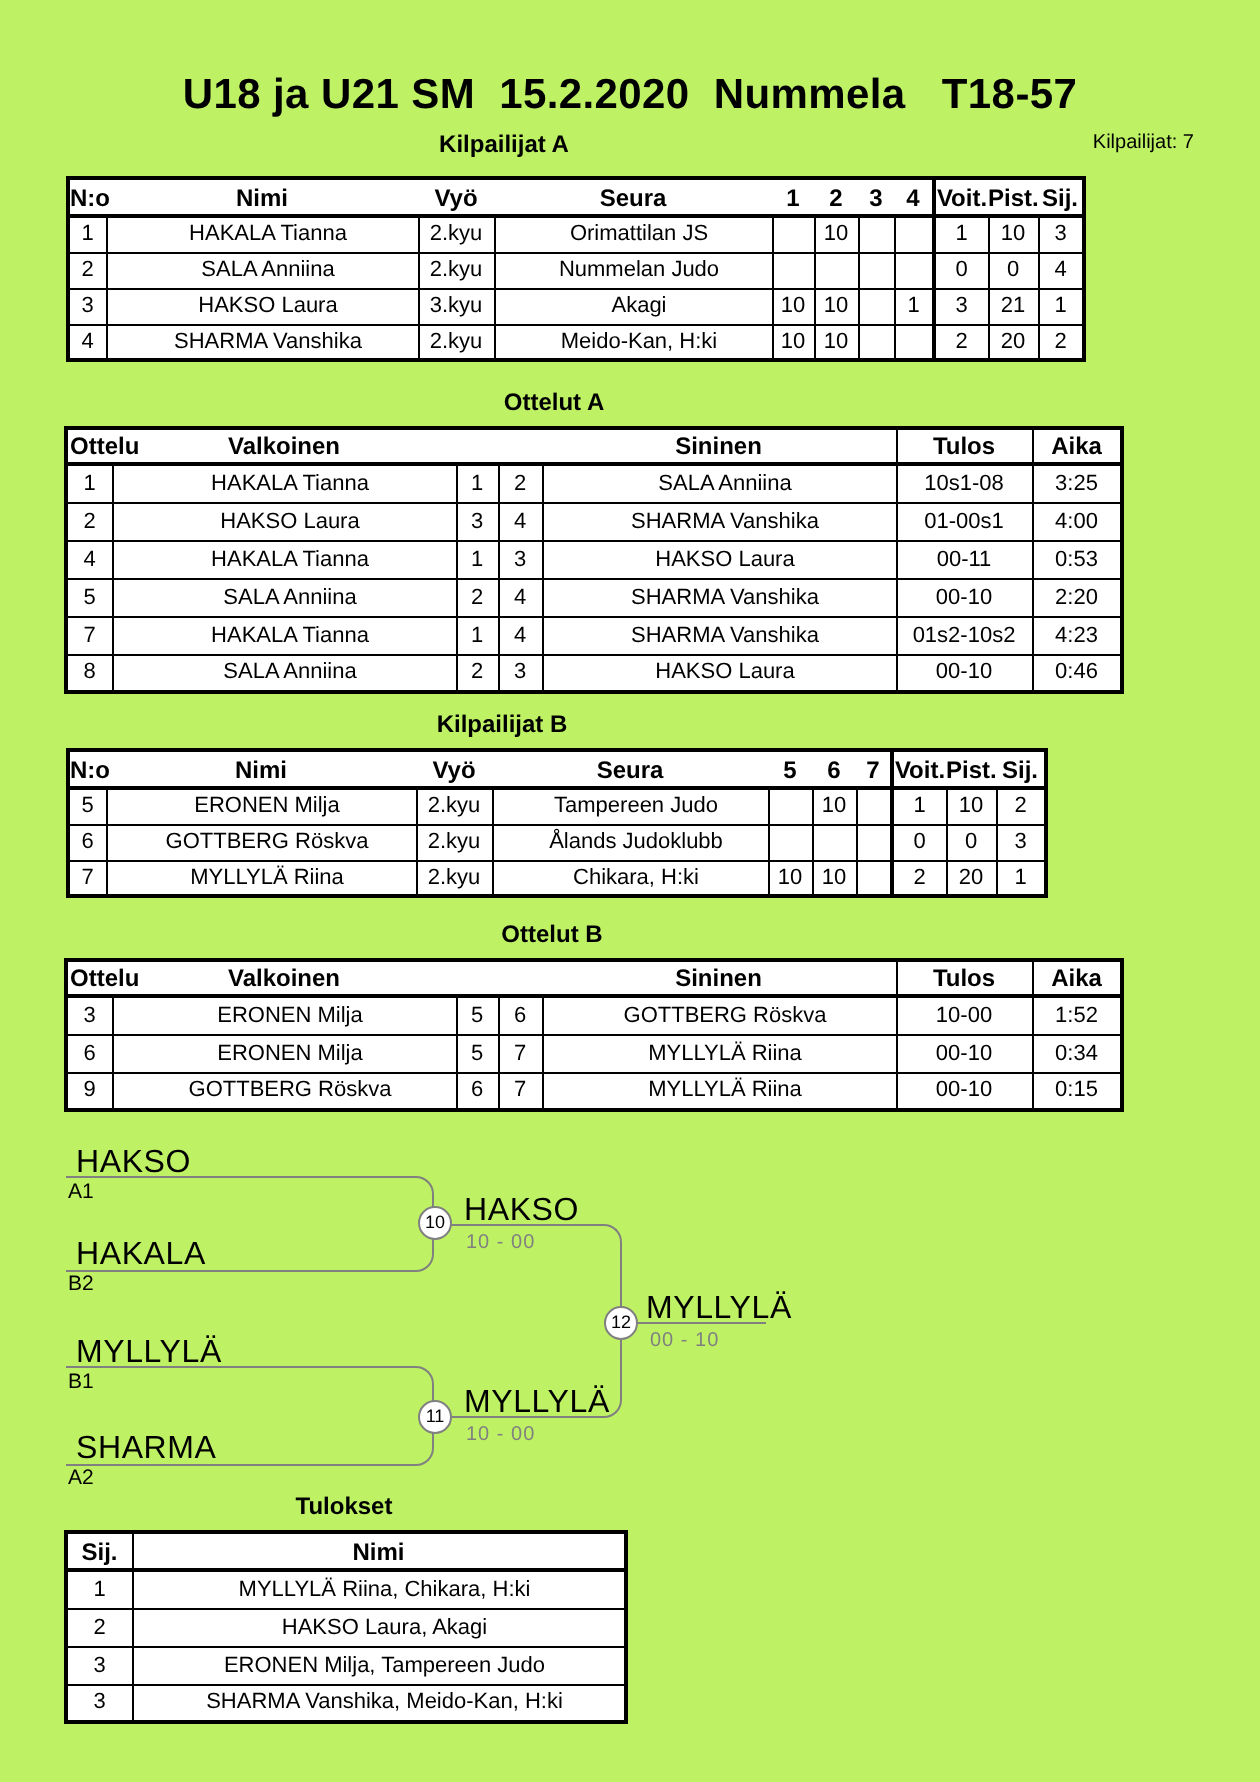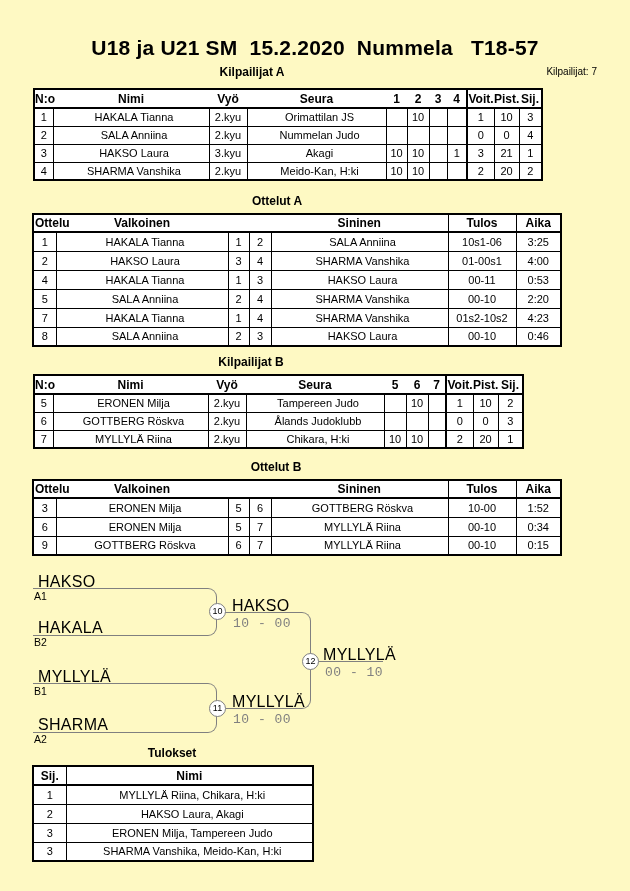--- a/index.html
+++ b/index.html
@@ -1,16 +1,16 @@
 <!DOCTYPE html>
 <html><head>
 <meta charset="utf-8">
 <style>
   html,body{margin:0;padding:0;background:#fff;}
-  .page{position:relative;width:630px;height:891px;background:#fef9c3;overflow:hidden;
+  .page{position:relative;width:630px;height:891px;background:#bef264;overflow:hidden;
         font-family:"Liberation Sans",sans-serif;color:#000;}
   .main-title{position:absolute;top:36px;left:0;width:100%;text-align:center;
         font-size:21px;font-weight:bold;white-space:pre;letter-spacing:.2px;}
   .sec-title{position:absolute;font-weight:bold;font-size:12px;white-space:nowrap;
         transform:translateX(-50%);}
   .comp-count{position:absolute;top:66px;right:33px;font-size:10px;}
   table.t{position:absolute;border-collapse:collapse;table-layout:fixed;
         border:2px solid #000;background:#fff;}
   .t th{font-weight:bold;font-size:12px;border:none;border-bottom:2px solid #000;
         padding:0;white-space:nowrap;overflow:visible;text-align:center;vertical-align:middle;}
@@ -25,21 +25,21 @@
   .res tr{height:19px}.res tr.hd{height:19px}
   .bl{position:absolute;border-color:#808080;}
   .pair{border-style:solid;border-width:1px 1px 1px 0;border-radius:0 9px 9px 0;}
   .up{border-style:solid;border-width:1px 1px 0 0;border-radius:0 9px 0 0;}
   .down{border-style:solid;border-width:0 1px 1px 0;border-radius:0 0 9px 0;}
   .hline{border-top:1px solid #808080;height:0;}
   .mcircle{position:absolute;width:15px;height:15px;border:1px solid #808080;border-radius:50%;
         background:#fff;font-size:9px;line-height:15px;text-align:center;color:#000;z-index:2;}
   .seed-name,.win-name{position:absolute;font-size:16px;color:#000;letter-spacing:.3px;white-space:nowrap;}
   .seed-code{position:absolute;font-size:10.5px;color:#000;}
-  .bscore{position:absolute;font-size:13px;color:#808080;letter-spacing:.5px;white-space:nowrap;font-family:Liberation Mono, monospace;}
+  .bscore{position:absolute;font-size:10px;color:#808080;letter-spacing:.5px;white-space:nowrap;}
 </style>
 </head>
 <body>
 
 <div class="page">
 
   <div class="main-title">U18 ja U21 SM  15.2.2020  Nummela   T18-57</div>
   <div class="sec-title" style="left:252px;top:65px">Kilpailijat A</div>
   <div class="comp-count">Kilpailijat: 7</div>
 
@@ -147,21 +147,21 @@
       <th>Sininen</th>
       <th class="hv">Tulos</th>
       <th class="hv">Aika</th>
     </tr>
     <tr>
       <td>1</td>
       <td class="l">HAKALA Tianna</td>
       <td>1</td>
       <td>2</td>
       <td class="l">SALA Anniina</td>
-      <td>10s1-06</td>
+      <td>10s1-08</td>
       <td>3:25</td>
     </tr>
     <tr>
       <td>2</td>
       <td class="l">HAKSO Laura</td>
       <td>3</td>
       <td>4</td>
       <td class="l">SHARMA Vanshika</td>
       <td>01-00s1</td>
       <td>4:00</td>

